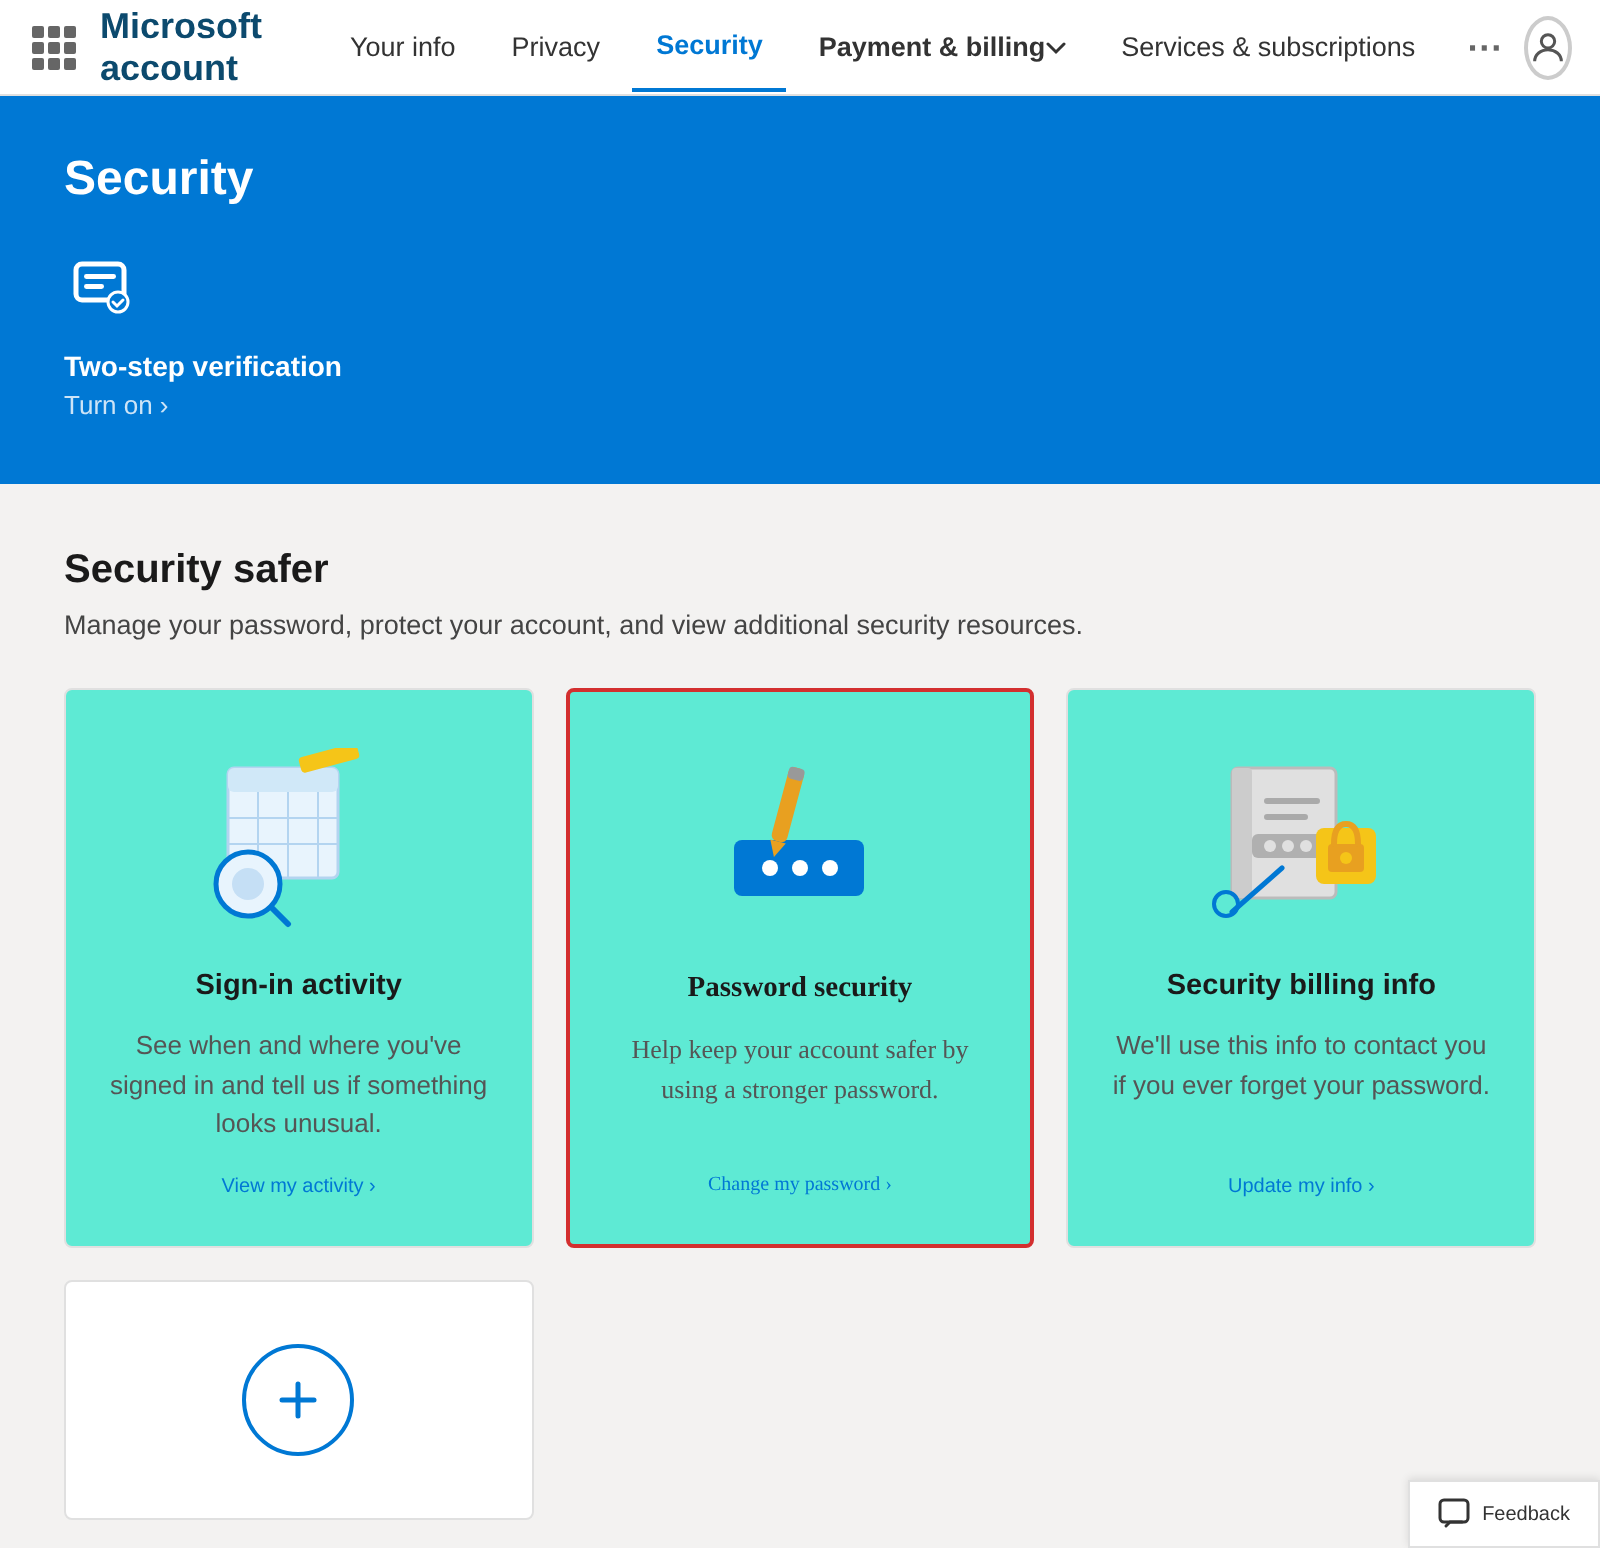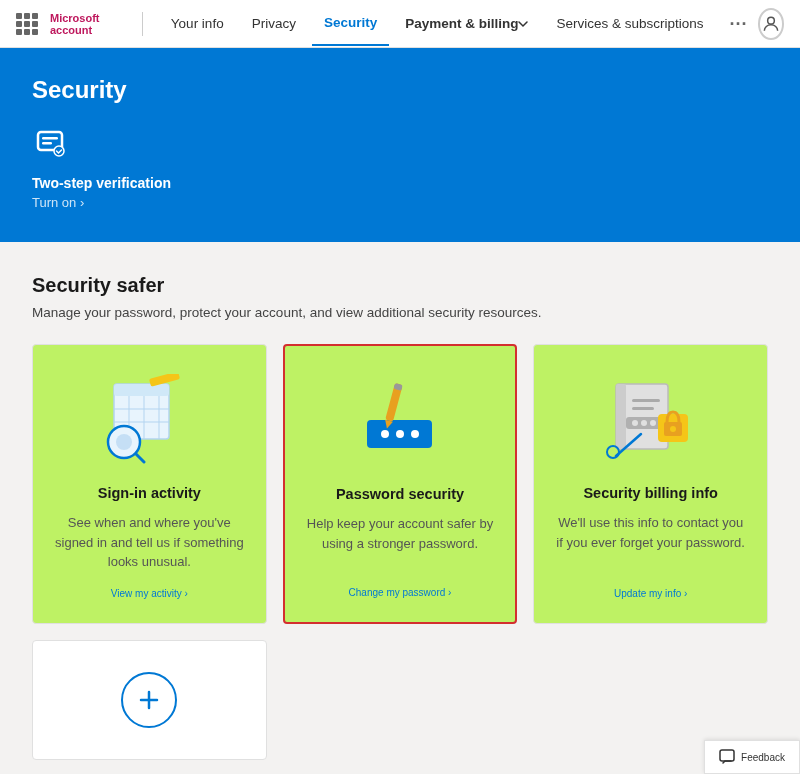--- a/index.html
+++ b/index.html
@@ -23,23 +23,23 @@
       gap: 2px;
       margin-right: 12px;
       cursor: pointer;
     }
     .nav-grid-icon span {
       width: 6px; height: 6px;
       background: #666;
       border-radius: 1px;
     }
     .nav-brand {
-      font-size: 11px;
+      font-size: 18px;
       font-weight: 600;
-      color: #be185d;
+      color: #0c4a6e;
       margin-right: 16px;
     }
     .nav-divider {
       width: 1px;
       height: 24px;
       background: #ccc;
       margin-right: 16px;
     }
     .nav-links {
       display: flex;
@@ -133,33 +133,34 @@
       margin-bottom: 24px;
     }
 
     .cards-grid {
       display: grid;
       grid-template-columns: repeat(3, 1fr);
       gap: 16px;
     }
 
     .card {
-      background: #bef264;
+      background: #5eead4;
       border-radius: 4px;
       border: 1px solid #e0e0e0;
       padding: 24px 20px;
       display: flex;
       flex-direction: column;
       align-items: center;
       text-align: center;
       min-height: 280px;
       position: relative;
     }
     .card.highlighted {
       border: 2.5px solid #d32f2f;
+      font-family: Liberation Serif, serif;
     }
 
     .card-illustration {
       width: 120px;
       height: 100px;
       margin-bottom: 16px;
       display: flex;
       align-items: center;
       justify-content: center;
     }

